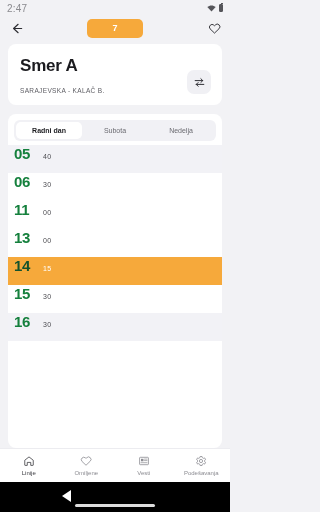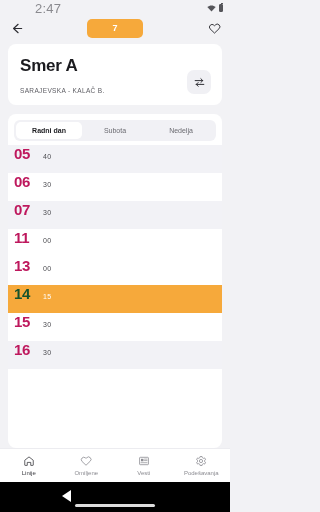--- a/index.html
+++ b/index.html
@@ -10,21 +10,21 @@
     overflow: hidden;
   }
   .phone { position: relative; width: 230px; height: 512px; background: #f2f2f5; display: flex; flex-direction: column; }
 
   
   .statusbar {
     height: 16px; flex: 0 0 16px;
     display: flex; align-items: center; justify-content: space-between;
     padding: 0 7px; background: #f2f2f5;
   }
-  .status-time { font-size: 13px; color: #8a8a8f; letter-spacing: .2px; margin-left: 28px; }
+  .status-time { font-size: 10px; color: #8a8a8f; letter-spacing: .2px; }
   .status-icons { display: flex; align-items: center; gap: 3px; }
   .ic-wifi { width: 9px; height: 7px; display: block; }
   .ic-batt { width: 4px; height: 8px; border: 1px solid #55555a; border-radius: 1px; position: relative; background: #55555a; }
   .ic-batt:after { content:""; position:absolute; top:-2px; left:1px; width:2px; height:1px; background:#55555a; }
 
   
   .appbar {
     height: 24px; flex: 0 0 24px;
     display: flex; align-items: center; justify-content: space-between;
     padding: 0 8px; background: #f2f2f5;
@@ -77,21 +77,21 @@
     flex: 1 1 auto; overflow: hidden; padding-top: 4px;
   }
   .sched-list { height: 100%; }
   .row {
     display: flex; align-items: baseline;
     height: 28px; padding: 0 6px;
   }
   .row.alt { background: #f2f2f6; }
   .row.hl  { background: #f6a93b; }
   .row-hour {
-    font-size: 15px; font-weight: bold; color: #be185d;
+    font-size: 15px; font-weight: bold; color: #15803d;
     min-width: 22px; letter-spacing: -.3px;
   }
   .row.hl .row-hour { color: #14532d; }
   .row-mins { font-size: 7px; color: #4b4b50; margin-left: 7px; letter-spacing: .3px; }
   .row.hl .row-mins { color: #ffffff; }
 
   
   .bottomnav {
     flex: 0 0 34px; height: 34px; background: #ffffff;
     display: flex; align-items: center;
@@ -177,24 +177,20 @@
   <div class="sched-card">
     <div class="sched-list" id="sched-list">
         <div class="row alt">
           <span class="row-hour">05</span>
           <span class="row-mins">40</span>
         </div>
         <div class="row">
           <span class="row-hour">06</span>
           <span class="row-mins">30</span>
         </div>
-        <div class="row alt">
-          <span class="row-hour">07</span>
-          <span class="row-mins">30</span>
-        </div>
         <div class="row">
           <span class="row-hour">11</span>
           <span class="row-mins">00</span>
         </div>
         <div class="row">
           <span class="row-hour">13</span>
           <span class="row-mins">00</span>
         </div>
         <div class="row hl">
           <span class="row-hour">14</span>

